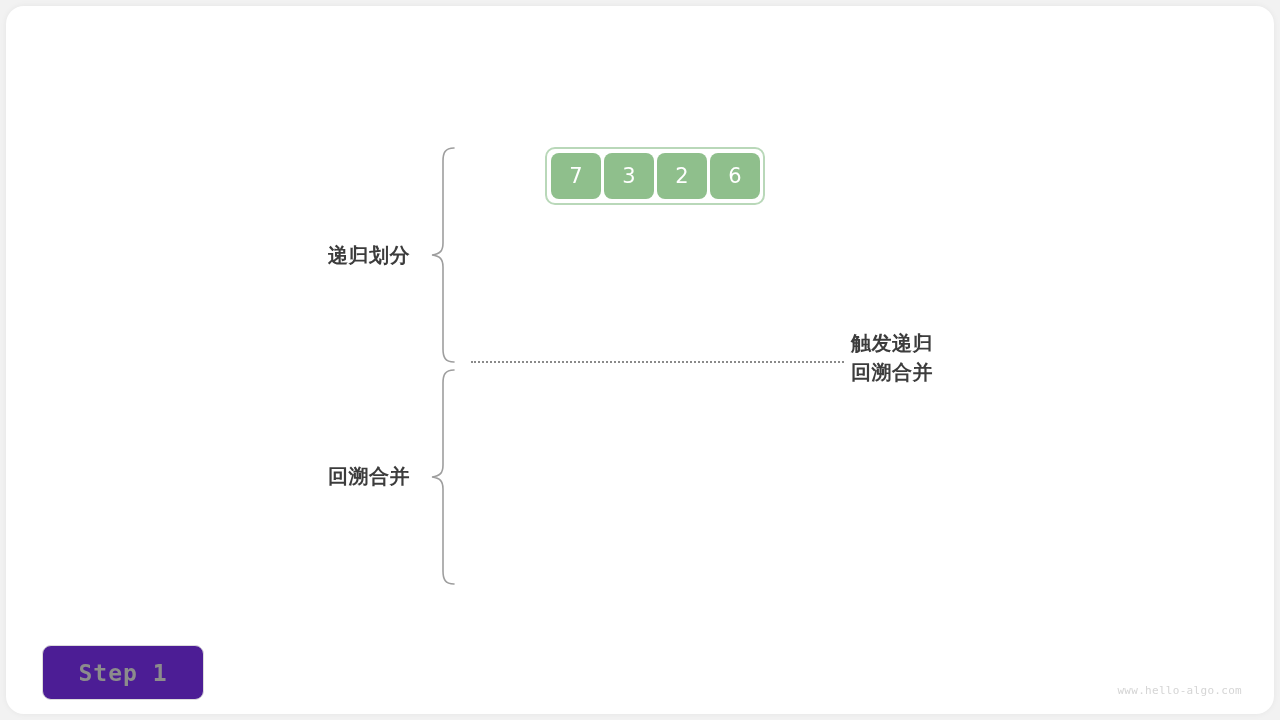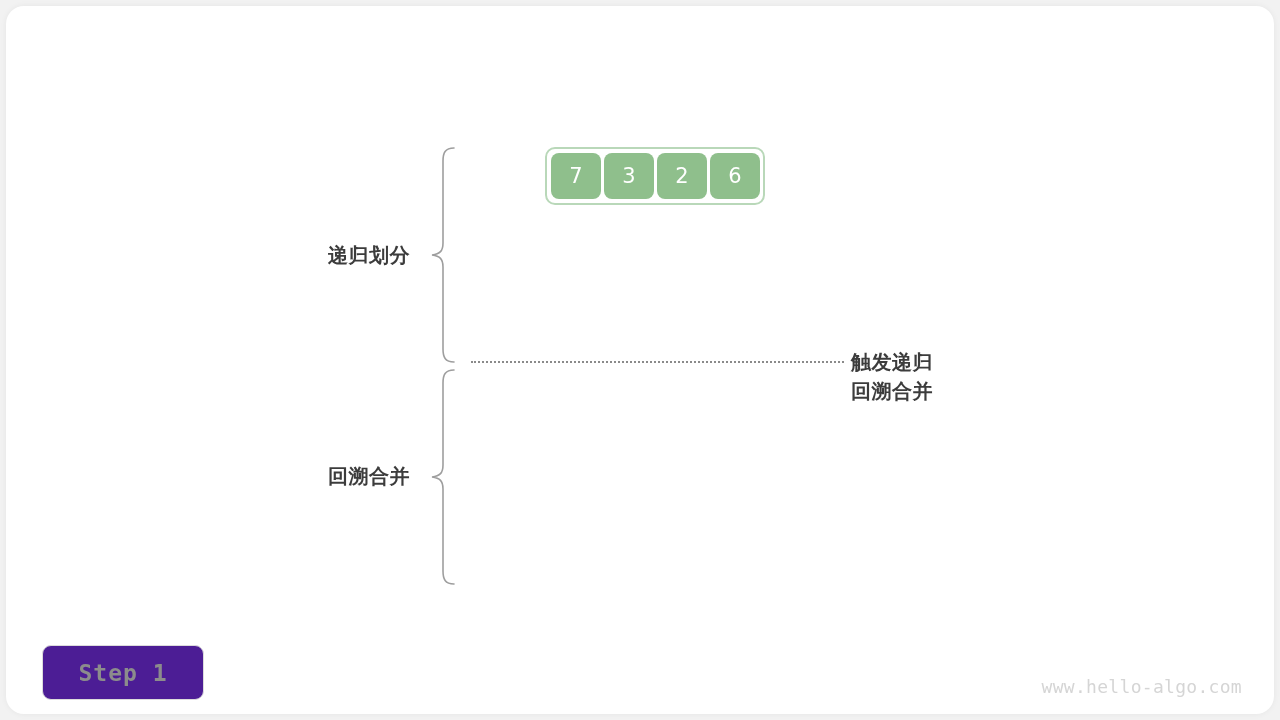--- a/index.html
+++ b/index.html
@@ -87,27 +87,28 @@
     top: 355px;
     width: 373px;
     height: 0;
     border-top: 2px dotted #8a8a8a;
   }
 
   
   #annotation {
     position: absolute;
     left: 845px;
-    top: 342px;
+    top: 324px;
     color: #3c3c3c;
     font-size: 20px;
     font-weight: bold;
     line-height: 29px;
     letter-spacing: 0.5px;
     white-space: nowrap;
+    font-family: Liberation Mono, monospace;
   }
 
   
   #step-badge {
     position: absolute;
     left: 36px;
     top: 639px;
     width: 162px;
     height: 55px;
     box-sizing: border-box;
@@ -124,21 +125,21 @@
     letter-spacing: 1px;
   }
 
   
   #watermark {
     position: absolute;
     right: 32px;
     bottom: 17px;
     color: #d5d5d5;
     font-family: "DejaVu Sans Mono", "Liberation Mono", monospace;
-    font-size: 18px;
+    font-size: 11px;
     letter-spacing: 0.3px;
   }
 </style>
 </head>
 <body>
 
 <div id="canvas">
   <div id="card">
 
     <div class="brace" style="top:141px;">

